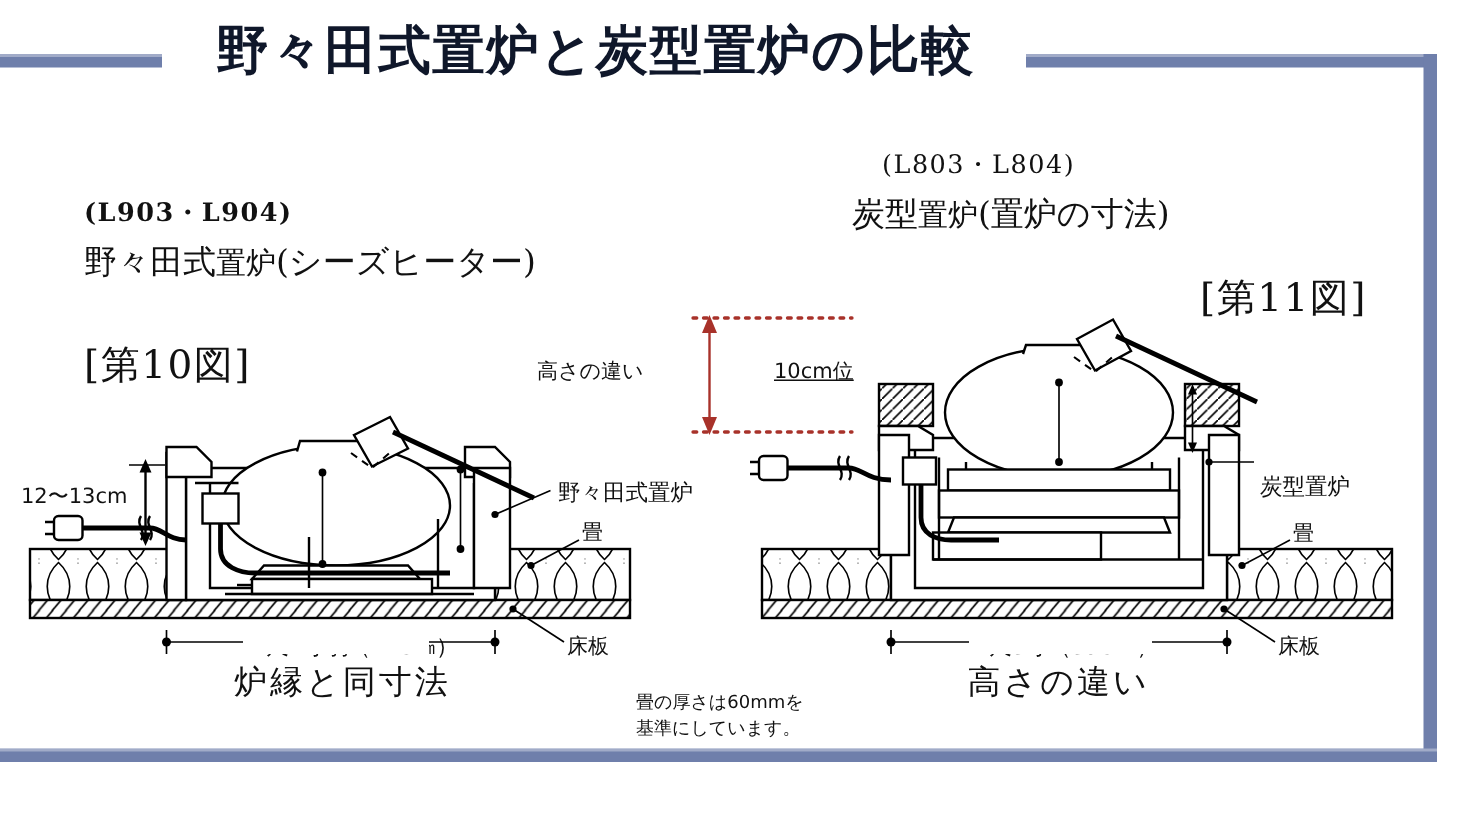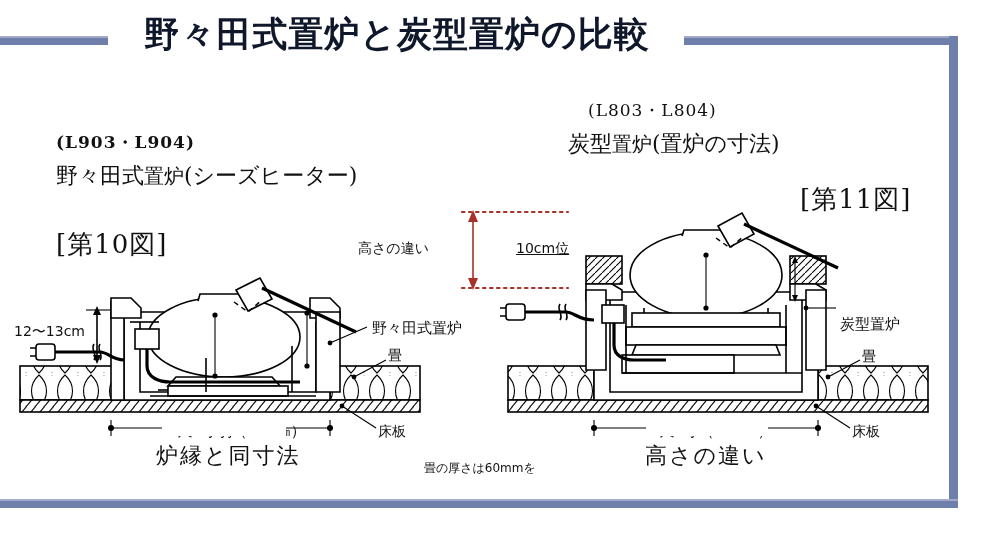--- a/index.html
+++ b/index.html
@@ -112,20 +112,21 @@
 <div class="txt serif model-name" style="left:568px; top:131px;">
   <span>炭型</span><b>置炉</b><span>(置炉の寸法)</span>
 </div>
 <div class="txt serif fig-tag" style="left:800px; top:185px;">[第11図]</div>
 
 <div class="txt sans lbl-big" style="left:358px; top:240px;">高さの違い</div>
 <div class="txt sans lbl-big" style="left:516px; top:240px;text-decoration:underline;">10cm位</div>
 
 <div class="txt sans note" style="left:424px; top:460px;">
   <div>畳の厚さは60mmを</div>
+  <div>基準にしています。</div>
 </div>
 
 <div class="txt sans lbl-big" style="left:14px; top:323px;">12〜13cm</div>
 <div class="txt sans lbl" style="left:372px; top:320px;">野々田式置炉</div>
 <div class="txt sans lbl-big" style="left:388px; top:347px;">畳</div>
 <div class="txt sans lbl-big" style="left:378px; top:423px;">床板</div>
 <div class="txt sans dim-txt" style="left:168px; top:423px;">1尺4寸弱（420㎜）</div>
 <div class="txt serif dim-title" style="left:156px; top:443px;">炉縁と同寸法</div>
 <div class="vdim" style="left:208px; top:326px;">88</div>
 <div class="vdim" style="left:300px; top:326px;">82</div>

